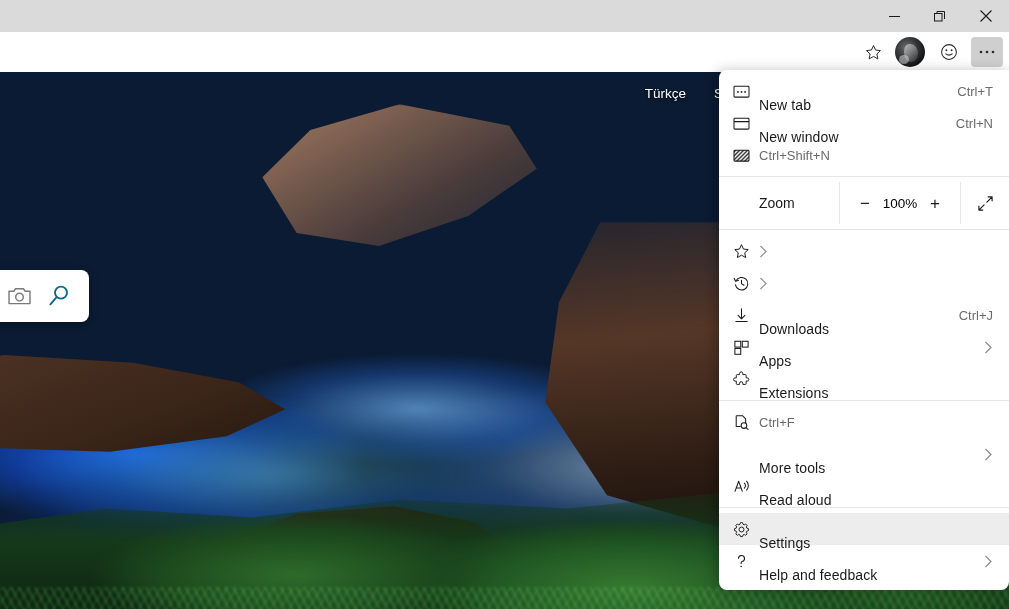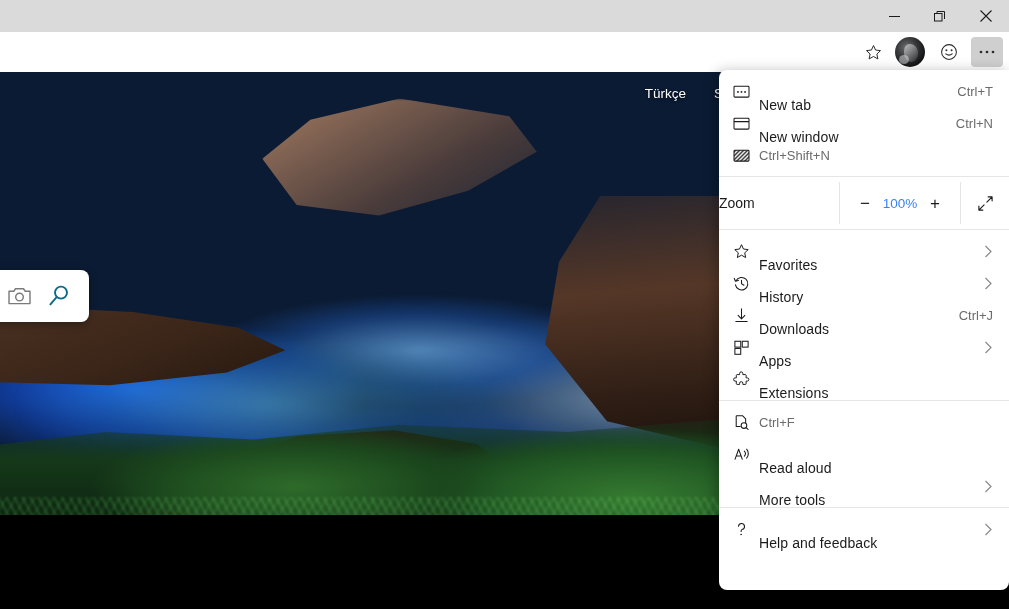--- a/index.html
+++ b/index.html
@@ -48,21 +48,21 @@
     opacity: .85;
   }
   .avatar-btn::after {
     content: ""; position: absolute; left: 12%; bottom: 10%;
     width: 34%; height: 30%; border-radius: 50%;
     background: #d5d6d7; opacity: .55;
   }
 
   
   .page {
-    position: absolute; top: 72px; left: 0; width: 1009px; height: 443px;
+    position: absolute; top: 72px; left: 0; width: 1009px; height: 537px;
     overflow: hidden;
     background: #0b1b33;
   }
   .bg-sky {
     position: absolute; inset: 0;
     background:
       radial-gradient(ellipse 420px 150px at 74% -6%, #1f6bff 0%, rgba(24,86,200,.55) 38%, rgba(12,36,82,0) 72%),
       radial-gradient(ellipse 620px 340px at 18% 12%, #123055 0%, #0d2banchor 1%, #0c2442 55%, #081a33 100%),
       linear-gradient(180deg, #0d2747 0%, #10355e 35%, #0d2b4d 62%, #08203c 100%);
   }
@@ -180,31 +180,31 @@
   .mi .acc { color: #6b6b6b; font-size: 13px; white-space: nowrap; }
   .mi .chev { color: #8a8a8a; display: flex; align-items: center; }
   .sep { height: 1px; background: #e6e6e6; margin: 5px 0; }
   .pad-top { height: 5px; }
 
   
   .zoomrow {
     height: 42px; display: flex; align-items: stretch;
   }
   .zoomrow .zlabel {
-    flex: 1; display: flex; align-items: center; 
+    flex: 1; display: flex; align-items: center; padding-left: 40px;
   }
   .zoomrow .zgroup {
     width: 122px; display: flex; align-items: center; justify-content: space-between;
     padding: 0 12px; border-left: 1px solid #e6e6e6; border-right: 1px solid #e6e6e6;
   }
   .zoomrow .zbtn {
     width: 26px; height: 26px; display: flex; align-items: center; justify-content: center;
     color: #1b1b1b; font-size: 17px; line-height: 1;
   }
-  .zoomrow .zval { font-size: 13.5px; color: #3b82f6; }
+  .zoomrow .zval { font-size: 13.5px; color: #000000; }
   .zoomrow .zfull {
     width: 48px; display: flex; align-items: center; justify-content: center;
     color: #1b1b1b;
   }
 </style>
 </head>
 <body>
 
 <div id="app">
 
@@ -340,36 +340,34 @@
     </div>
 
     <div class="sep"></div>
 
     <div class="mi">
       <span class="ico">
         <svg width="17" height="17" viewBox="0 0 18 18">
           <path d="M9 1.8 L11.1 6.4 L16.1 7 L12.4 10.4 L13.4 15.4 L9 12.9 L4.6 15.4 L5.6 10.4 L1.9 7 L6.9 6.4 Z" fill="none" stroke="#1b1b1b" stroke-width="1.05" stroke-linejoin="round"></path>
         </svg>
       </span>
-      <span class="lbl">Favorites</span>
       <span class="chev">
         <svg width="9" height="13" viewBox="0 0 9 13">
             <path d="M1.5 1 L7 6.5 L1.5 12" fill="none" stroke="#8a8a8a" stroke-width="1.2"></path>
           </svg>
       </span>
     </div>
     <div class="mi">
       <span class="ico">
         <svg width="17" height="17" viewBox="0 0 18 18">
           <path d="M3.2 6.2 A6.6 6.6 0 1 1 2.6 10.4" fill="none" stroke="#1b1b1b" stroke-width="1.1" stroke-linecap="round"></path>
           <path d="M1.2 3.2 L2.6 6.6 L6.2 5.6" fill="none" stroke="#1b1b1b" stroke-width="1.1" stroke-linejoin="round"></path>
           <path d="M9 5.6 V9.2 L11.6 10.8" fill="none" stroke="#1b1b1b" stroke-width="1.1" stroke-linecap="round"></path>
         </svg>
       </span>
-      <span class="lbl">History</span>
       <span class="chev">
         <svg width="9" height="13" viewBox="0 0 9 13">
             <path d="M1.5 1 L7 6.5 L1.5 12" fill="none" stroke="#8a8a8a" stroke-width="1.2"></path>
           </svg>
       </span>
     </div>
     <div class="mi">
       <span class="ico">
         <svg width="17" height="17" viewBox="0 0 18 18">
           <path d="M9 2 V12.4 M5.4 8.9 L9 12.6 L12.6 8.9" fill="none" stroke="#1b1b1b" stroke-width="1.1" stroke-linecap="round" stroke-linejoin="round"></path>
@@ -408,43 +406,52 @@
     <div class="mi">
       <span class="ico">
         <svg width="17" height="17" viewBox="0 0 18 18">
           <path d="M3.4 1.8 H10 L13.4 5.2 V10" fill="none" stroke="#1b1b1b" stroke-width="1.1" stroke-linejoin="round"></path>
           <path d="M3.4 1.8 V13.2 H8" fill="none" stroke="#1b1b1b" stroke-width="1.1" stroke-linejoin="round"></path>
           <circle cx="11.6" cy="12.2" r="3" fill="none" stroke="#1b1b1b" stroke-width="1.1"></circle>
           <path d="M13.8 14.4 L16 16.4" stroke="#1b1b1b" stroke-width="1.1" stroke-linecap="round"></path>
         </svg>
       </span>
       <span class="acc">Ctrl+F</span>
-    </div>
-    <div class="mi">
-      <span class="ico">
-        <svg width="17" height="17" viewBox="0 0 18 18">
-          <path d="M2 14.4 L6 3.4 L10 14.4 M3.6 10.6 H8.4" fill="none" stroke="#1b1b1b" stroke-width="1.1" stroke-linejoin="round"></path>
-          <path d="M12 5.4 a4 4 0 0 1 0 5.4" fill="none" stroke="#1b1b1b" stroke-width="1.1" stroke-linecap="round"></path>
-          <path d="M14.4 3.4 a7 7 0 0 1 0 9.4" fill="none" stroke="#1b1b1b" stroke-width="1.1" stroke-linecap="round"></path>
-        </svg>
-      </span>
-      <span class="lbl">Read aloud</span>
     </div>
     <div class="mi">
       <span class="ico"></span>
       <span class="lbl">More tools</span>
       <span class="chev">
         <svg width="9" height="13" viewBox="0 0 9 13">
             <path d="M1.5 1 L7 6.5 L1.5 12" fill="none" stroke="#8a8a8a" stroke-width="1.2"></path>
           </svg>
       </span>
     </div>
+    <div class="mi">
+      <span class="ico">
+        <svg width="17" height="17" viewBox="0 0 18 18">
+          <path d="M2 14.4 L6 3.4 L10 14.4 M3.6 10.6 H8.4" fill="none" stroke="#1b1b1b" stroke-width="1.1" stroke-linejoin="round"></path>
+          <path d="M12 5.4 a4 4 0 0 1 0 5.4" fill="none" stroke="#1b1b1b" stroke-width="1.1" stroke-linecap="round"></path>
+          <path d="M14.4 3.4 a7 7 0 0 1 0 9.4" fill="none" stroke="#1b1b1b" stroke-width="1.1" stroke-linecap="round"></path>
+        </svg>
+      </span>
+      <span class="lbl">Read aloud</span>
+    </div>
 
     <div class="sep"></div>
 
+    <div class="mi selected">
+      <span class="ico">
+        <svg width="17" height="17" viewBox="0 0 18 18">
+          <path d="M9 1.6 l1.1 .2 .5 1.7 1.3 .55 1.55-.9 1.55 1.55 -.9 1.55 .55 1.3 1.7 .5 v2.2 l-1.7 .5 -.55 1.3 .9 1.55 -1.55 1.55 -1.55-.9 -1.3 .55 -.5 1.7 h-2.2 l-.5-1.7 -1.3-.55 -1.55 .9 -1.55-1.55 .9-1.55 -.55-1.3 -1.7-.5 v-2.2 l1.7-.5 .55-1.3 -.9-1.55 1.55-1.55 1.55 .9 1.3-.55 .5-1.7 Z" fill="none" stroke="#1b1b1b" stroke-width="1.0" stroke-linejoin="round"></path>
+          <circle cx="9" cy="9" r="2.6" fill="none" stroke="#1b1b1b" stroke-width="1.0"></circle>
+        </svg>
+      </span>
+      <span class="lbl">Settings</span>
+    </div>
     <div class="mi">
       <span class="ico">
         <svg width="17" height="17" viewBox="0 0 18 18">
           <path d="M5.8 5.6 a3.2 3.2 0 1 1 3.9 3.3 c-.9 .25 -1.1 .9 -1.1 1.7 v.6" fill="none" stroke="#1b1b1b" stroke-width="1.15" stroke-linecap="round"></path>
           <circle cx="8.6" cy="14.3" r=".85" fill="#1b1b1b"></circle>
         </svg>
       </span>
       <span class="lbl">Help and feedback</span>
       <span class="chev">
         <svg width="9" height="13" viewBox="0 0 9 13">

